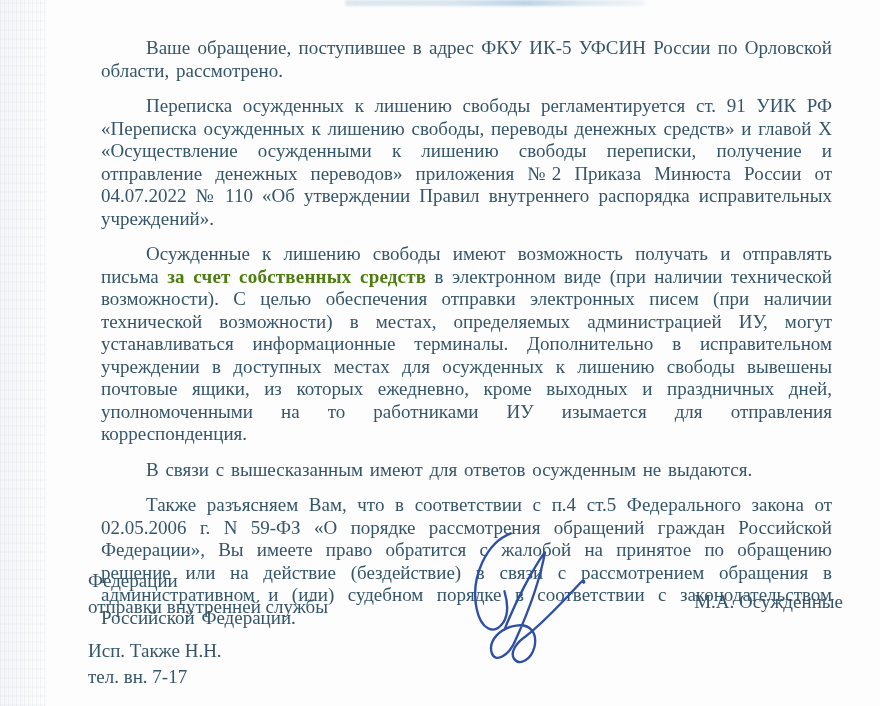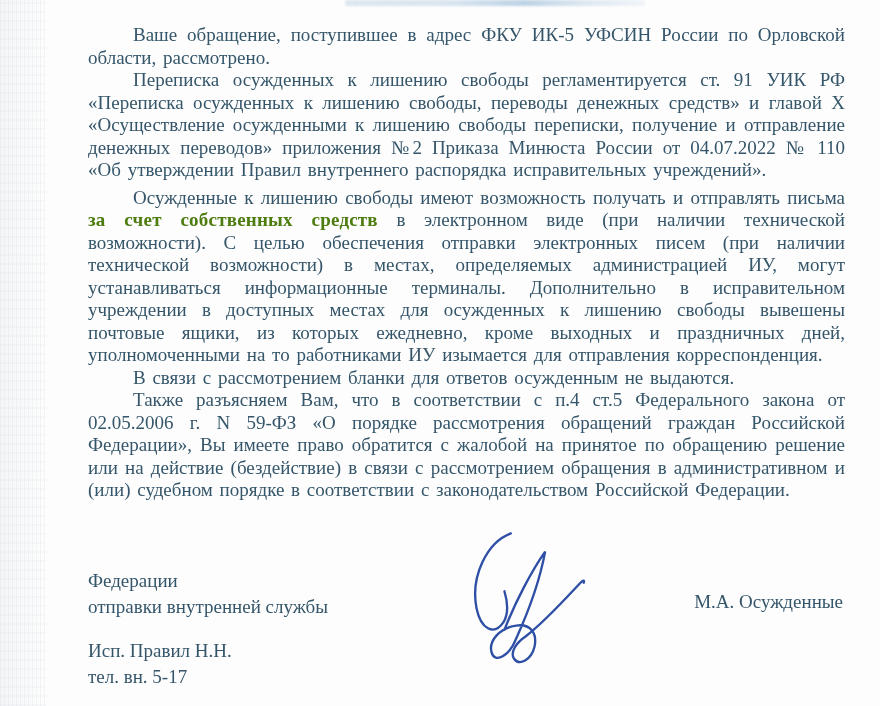--- a/index.html
+++ b/index.html
@@ -37,21 +37,21 @@
     border-radius: 2px;
   }
   .body-text {
     position: absolute; left: 88px; top: 24px; width: 757px;
     color: #35566a;
     font-size: 19px;
     line-height: 22.5px;
     text-align: justify;
   }
   .para {
-    margin: 0;
+    margin: 13px;
     text-indent: 45px;
     word-spacing: 2px;
   }
   .para-gap { margin-top: 5px; }
   .para b {
     font-weight: bold;
     color: #4d7c0f;
     letter-spacing: 0.2px;
   }
   .sign-area {
@@ -76,32 +76,32 @@
 
 <div class="page">
 
   <div class="scan-noise-left"></div>
   <div class="top-remnant"></div>
 
   <div class="body-text">
     <p class="para">Ваше обращение, поступившее в адрес ФКУ ИК-5 УФСИН России по Орловской области, рассмотрено.</p>
     <p class="para">Переписка осужденных к лишению свободы регламентируется ст. 91 УИК РФ «Переписка осужденных к лишению свободы, переводы денежных средств» и главой X «Осуществление осужденными к лишению свободы переписки, получение и отправление денежных переводов» приложения №2 Приказа Минюста России от 04.07.2022 № 110 «Об утверждении Правил внутреннего распорядка исправительных учреждений».</p>
     <p class="para para-gap"><span>Осужденные к лишению свободы имеют возможность получать и отправлять письма </span><b>за счет собственных средств</b><span> в электронном виде (при наличии технической возможности). С целью обеспечения отправки электронных писем (при наличии технической возможности) в местах, определяемых администрацией ИУ, могут устанавливаться информационные терминалы. Дополнительно в исправительном учреждении в доступных местах для осужденных к лишению свободы вывешены почтовые ящики, из которых ежедневно, кроме выходных и праздничных дней, уполномоченными на то работниками ИУ изымается для отправления корреспонденция.</span></p>
-    <p class="para">В связи с рассмотрением бланки для ответов осужденным не выдаются.</p>
+    <p class="para">В связи с вышесказанным имеют для ответов осужденным не выдаются.</p>
     <p class="para">Также разъясняем Вам, что в соответствии с п.4 ст.5 Федерального закона от 02.05.2006 г. N 59-ФЗ «О порядке рассмотрения обращений граждан Российской Федерации», Вы имеете право обратится с жалобой на принятое по обращению решение или на действие (бездействие) в связи с рассмотрением обращения в административном и (или) судебном порядке в соответствии с законодательством Российской Федерации.</p>
   </div>
 
   <div class="sign-area">
     <svg class="signature-svg" width="150" height="150" viewBox="0 0 140 140" aria-hidden="true">
       <path d="M68,6 C46,14 30,46 36,76 C40,95 52,102 61,89 C66,81 65,70 62,60"></path>
       <path d="M62,96 C72,70 88,40 100,23 C95,50 83,82 73,104
                C67,120 53,128 50,117 C47,106 58,94 73,92
                C86,90 93,99 90,112 C87,124 76,130 71,123
                C67,117 73,108 82,102 C100,88 118,68 133,52 C135,50 137,49 136,52"></path>
     </svg>
     <div class="pos-line1">Федерации</div>
     <div class="pos-line2">отправки внутренней службы</div>
     <div class="sign-name">М.А. Осужденные</div>
-    <div class="executor-line">Исп. Правил Н.Н.</div>
-    <div class="phone-line">тел. вн. 5-17</div>
+    <div class="executor-line">Исп. Также Н.Н.</div>
+    <div class="phone-line">тел. вн. 7-17</div>
   </div>
 
 </div>
 
 </body></html>

